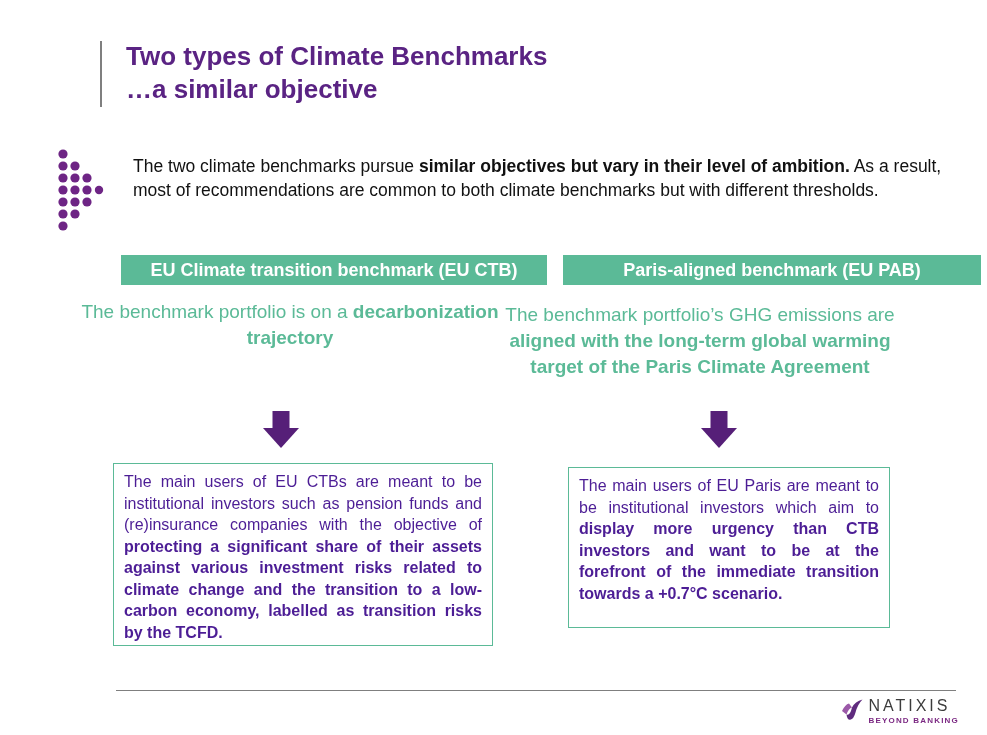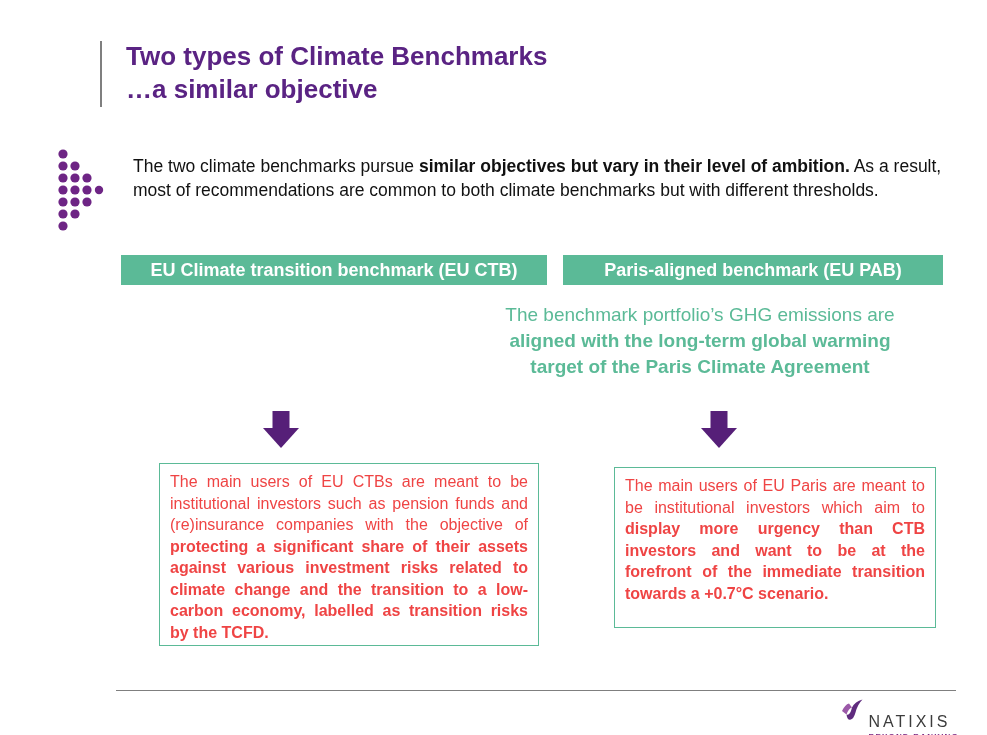--- a/index.html
+++ b/index.html
@@ -23,50 +23,50 @@
     position:absolute;left:125px;top:147px;width:815px;margin:8px;
     font-size:17.5px;line-height:23.5px;color:#111111;
   }
   
   .bar{
     position:absolute;top:255px;height:30px;background:#5bba97;
     display:flex;align-items:center;justify-content:center;
     color:#ffffff;font-weight:bold;font-size:18px;margin-left:44px;
   }
   .bar-left{left:77px;width:426px;}
-  .bar-right{left:519px;width:380px;}
+  .bar-right{left:519px;width:418px;}
   
   .summary{
     position:absolute;text-align:center;color:#5bba97;
     font-size:19px;line-height:26px;
   }
   .summary strong{font-weight:bold;}
   .summary-left{left:77px;top:299px;width:426px;}
   .summary-right{left:484px;top:302px;width:432px;}
   
   .arrow{position:absolute;top:411px;}
   .arrow-left{left:261px;}
   .arrow-right{left:699px;}
   
   .detail{
     position:absolute;box-sizing:border-box;
     border:1px solid #5bba97;background:#ffffff;
-    padding:7px 10px;color:#ef4444;
-    font-size:16px;line-height:21.5px;text-align:justify;margin-left:46px;
+    padding:7px 10px;color:#4c1d95;
+    font-size:16px;line-height:21.5px;text-align:justify;
   }
   .detail strong{font-weight:bold;}
   .detail-left{left:113px;top:463px;width:380px;height:183px;}
   .detail-right{left:568px;top:467px;width:322px;height:161px;}
   
   .footer-rule{position:absolute;left:116px;top:690px;width:840px;height:1px;background:#7f7f7f;}
   .logo{position:absolute;right:28px;top:697px;display:flex;align-items:flex-start;}
   .logo svg{margin-right:4px;margin-top:1px;}
   .logo-name{
     font-size:16px;letter-spacing:3px;color:#3c3c3c;
-    line-height:18px;font-weight:normal;margin-top:16px;
+    line-height:18px;font-weight:normal;
   }
   .logo-tagline{
     font-size:8px;font-weight:bold;color:#7b2882;
     letter-spacing:1.2px;line-height:9px;margin-top:1px;
   }
 </style>
 </head>
 <body>
 
 <div class="slide">
@@ -95,20 +95,21 @@
 
   <p class="intro"><span>The two climate benchmarks pursue </span><strong>similar objectives but vary in their level of ambition.</strong><span> As a result, most of recommendations are common to both climate benchmarks but with different thresholds.</span></p>
 
   <div class="bar bar-left">
       <span>EU Climate transition benchmark (EU CTB)</span>
     </div>
   <div class="bar bar-right">
       <span>Paris-aligned benchmark (EU PAB)</span>
     </div>
 
+  <div class="summary summary-left"><span>The benchmark portfolio is on a </span><strong>decarbonization trajectory</strong></div>
   <div class="summary summary-right"><span>The benchmark portfolio’s GHG emissions are </span><strong>aligned with the long-term global warming target of the Paris Climate Agreement</strong></div>
 
   <svg class="arrow arrow-left" width="40" height="38" viewBox="0 0 40 38" xmlns="http://www.w3.org/2000/svg" fill="#561f78">
     <rect x="11.5" y="0" width="17" height="17.5"></rect>
     <polygon points="2,17 38,17 20,37"></polygon>
   </svg>
   <svg class="arrow arrow-right" width="40" height="38" viewBox="0 0 40 38" xmlns="http://www.w3.org/2000/svg" fill="#561f78">
     <rect x="11.5" y="0" width="17" height="17.5"></rect>
     <polygon points="2,17 38,17 20,37"></polygon>
   </svg>

